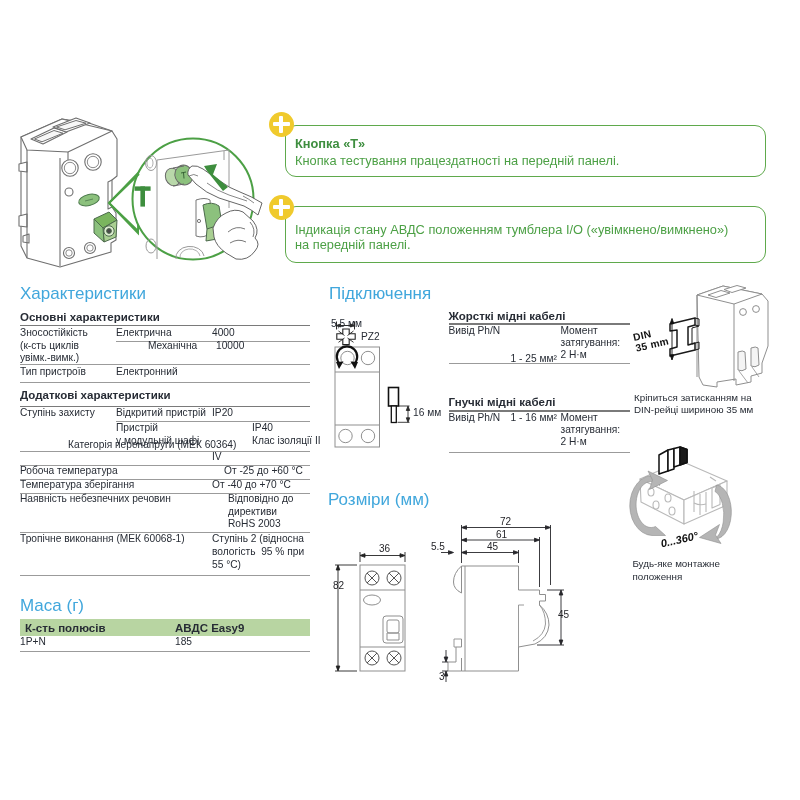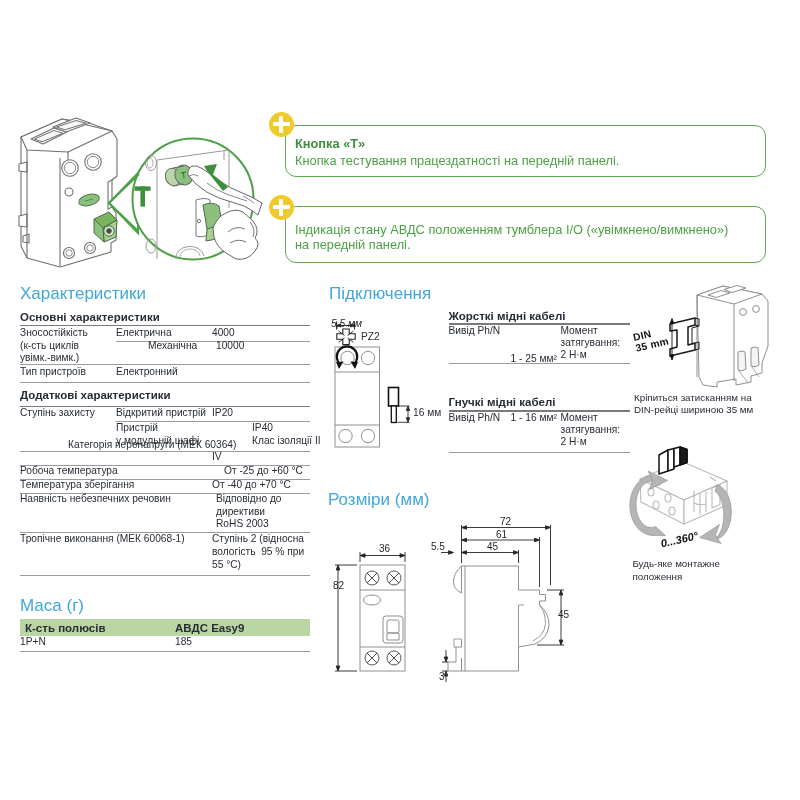--- a/index.html
+++ b/index.html
@@ -59,36 +59,36 @@
 <div class="t" style="left:20px;top:439px;padding-left:48px;">Категорія перенапруги (МЕК 60364)</div>
 <div class="t" style="left:212px;top:451px;">IV</div>
 <div class="rl" style="left:20px;top:465.4px;width:290px;"></div>
 <div class="t" style="left:20px;top:464.6px;">Робоча температура</div>
 <div class="t" style="left:224px;top:464.6px;">От -25 до +60 °C</div>
 <div class="rl" style="left:20px;top:479.4px;width:290px;"></div>
 <div class="t" style="left:20px;top:478.6px;">Температура зберігання</div>
 <div class="t" style="left:212px;top:478.6px;">От -40 до +70 °C</div>
 <div class="rl" style="left:20px;top:493.4px;width:290px;"></div>
 <div class="t" style="left:20px;top:492.6px;text-align:center;">Наявність небезпечних речовин</div>
-<div class="t" style="left:216px;top:492.6px;">Відповідно до<br>директиви<br>RoHS 2003</div>
+<div class="t" style="left:228px;top:492.6px;">Відповідно до<br>директиви<br>RoHS 2003</div>
 <div class="rl" style="left:20px;top:532.4px;width:290px;"></div>
 <div class="t" style="left:20px;top:533.2px;">Тропічне виконання (МЕК 60068-1)</div>
 <div class="t" style="left:212px;top:533.2px;">Ступінь 2 (відносна<br>вологість&nbsp; 95 % при<br>55 °C)</div>
 <div class="rl" style="left:20px;top:574.6px;width:290px;"></div>
 
 <div class="h" style="left:20px;top:595.5px;">Маса (г)</div>
 <div class="abs" style="left:20px;top:619px;width:290px;height:16.6px;background:#b8d5a2;"></div>
 <div class="bt" style="left:25px;top:620.5px;">К-сть полюсів</div>
 <div class="bt" style="left:175px;top:620.5px;">АВДС Easy9</div>
 <div class="t" style="left:20px;top:636px;text-align:center;">1P+N</div>
 <div class="t" style="left:175px;top:636px;">185</div>
 <div class="rl" style="left:20px;top:651.3px;width:290px;"></div>
 
 <div class="h" style="left:329px;top:283.5px;">Підключення</div>
-<div class="t" style="left:331px;top:318px;font-style:italic;">5,5 мм</div>
+<div class="t" style="left:331px;top:318px;">5,5 мм</div>
 <div class="t" style="left:361px;top:330.5px;">PZ2</div>
 
 <div class="bt" style="left:448.5px;top:308.5px;">Жорсткі мідні кабелі</div>
 <div class="rule" style="left:448.5px;top:323.4px;width:181.5px;"></div>
 <div class="t2" style="left:448.5px;top:325.1px;">Вивід Ph/N</div>
 <div class="t2" style="left:510.5px;top:325.1px;margin-top:28px;">1 - 25 мм²</div>
 <div class="t2" style="left:560.5px;top:325.1px;">Момент<br>затягування:<br>2 Н·м</div>
 <div class="rl" style="left:448.5px;top:362.5px;width:181.5px;"></div>
 
 <div class="bt" style="left:448.5px;top:395px;">Гнучкі мідні кабелі</div>

